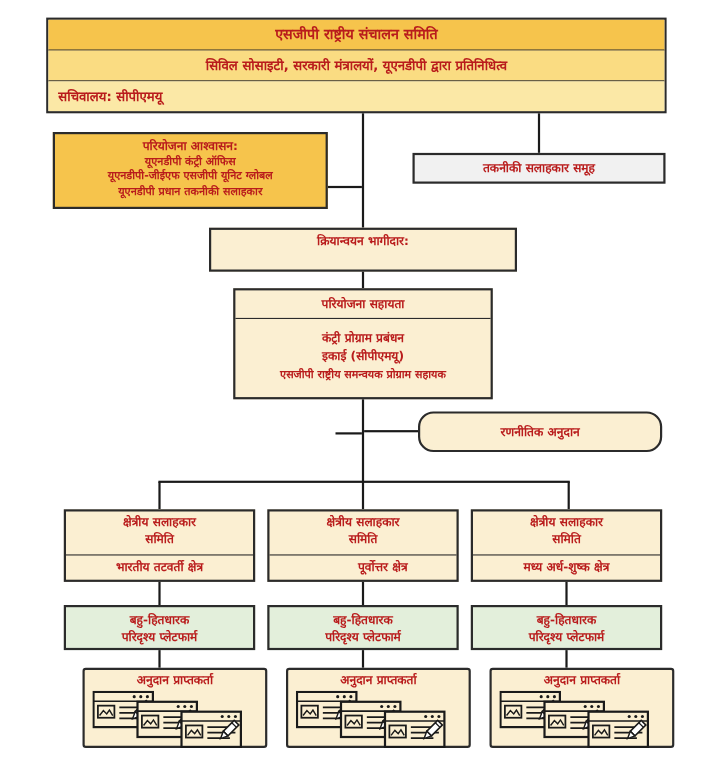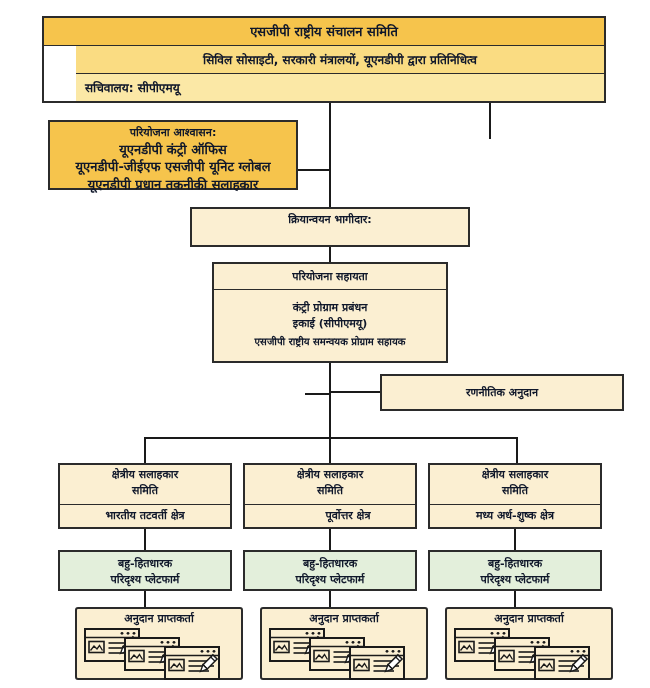--- a/index.html
+++ b/index.html
@@ -1,31 +1,31 @@
 <!DOCTYPE html>
 <html><head>
 <meta charset="utf-8">
 <style>
   html,body{margin:0;padding:0;background:#ffffff;}
   #canvas{
     position:relative;width:650px;height:688px;background:#ffffff;
-    font-family:"DejaVu Sans",sans-serif;color:#0f172a;overflow:hidden;
+    font-family:"DejaVu Sans",sans-serif;color:#b91c1c;overflow:hidden;
   }
   .box{position:absolute;border:2px solid #2b2b2b;box-sizing:border-box;text-align:center;}
   .cream{background:#FBEFD2;}
   .gold{background:#F6C44C;}
   .gray{background:#F1F1F1;}
   .green{background:#E3EFDB;}
   .line{position:absolute;background:#1a1a1a;}
   .t-bold{font-weight:bold;}
   .fs13{font-size:13px;line-height:1.5;}
-  .fs12{font-size:12px;line-height:1.5;margin-left:32px;}
+  .fs12{font-size:12px;line-height:1.5;}
   .fs11{font-size:11px;line-height:1.45;}
   .fs10{font-size:10px;line-height:1.4;font-weight:600;}
-  .fs9{font-size:13px;line-height:1.35;font-weight:600;}
+  .fs9{font-size:10px;line-height:1.35;font-weight:600;}
   .row{box-sizing:border-box;}
   .sep{border-bottom:1.5px solid #2b2b2b;}
   .flexc{display:flex;align-items:center;justify-content:center;}
   .leftpad{justify-content:flex-start;padding-left:9px;}
   svg{display:block;}
 </style>
 </head>
 <body>
 
 <svg width="0" height="0" style="position:absolute" aria-hidden="true">
@@ -67,39 +67,40 @@
   <div class="line" style="left:489px;top:103px;width:2px;height:36px;"></div>
   <div class="line" style="left:298px;top:169px;width:31px;height:2px;"></div>
 
   <div class="box gold" style="left:48px;top:120px;width:250px;height:70px;padding-top:3px;">
     <div class="fs11 t-bold">परियोजना आश्वासन:</div>
     <div class="fs9">यूएनडीपी कंट्री ऑफिस</div>
     <div class="fs9">यूएनडीपी-जीईएफ एसजीपी यूनिट ग्लोबल</div>
     <div class="fs9">यूएनडीपी प्रधान तकनीकी सलाहकार</div>
   </div>
 
+  <div class="box gray fs11 t-bold flexc" style="left:375px;top:139px;width:230px;height:28px;">तकनीकी सलाहकार समूह</div>
 
   <div class="box cream" style="left:190px;top:207px;width:280px;height:40px;padding-top:3px;">
     <div class="fs11 t-bold">क्रियान्वयन भागीदार:</div>
   </div>
 
   <div class="line" style="left:329px;top:247px;width:2px;height:15px;"></div>
 
   <div class="box cream" style="left:212px;top:262px;width:236px;height:101px;">
     <div class="row sep fs11 t-bold flexc" style="height:26px;">परियोजना सहायता</div>
     <div class="fs11 t-bold" style="margin-top:10px;">कंट्री प्रोग्राम प्रबंधन</div>
     <div class="fs11 t-bold">इकाई (सीपीएमयू)</div>
     <div class="fs10" style="margin-top:3px;">एसजीपी राष्ट्रीय समन्वयक प्रोग्राम सहायक</div>
   </div>
 
   <div class="line" style="left:329px;top:363px;width:2px;height:100px;"></div>
 
   <div class="line" style="left:305px;top:393px;width:24px;height:2px;"></div>
 
-  <div class="box cream fs11 t-bold flexc" style="left:380px;top:374px;width:244px;height:37px;">रणनीतिक अनुदान</div>
+  <div class="box cream fs11 t-bold flexc" style="left:380px;top:374px;width:222px;height:37px;border-radius:14px;">रणनीतिक अनुदान</div>
   <div class="line" style="left:331px;top:391px;width:49px;height:2px;"></div>
 
   <div class="line" style="left:144px;top:437px;width:374px;height:2px;"></div>
   <div class="line" style="left:144px;top:438px;width:2px;height:25px;"></div>
   <div class="line" style="left:516px;top:438px;width:2px;height:25px;"></div>
 
   <div class="box cream" style="left:58px;top:463px;width:174px;height:66px;">
     <div class="row sep" style="height:40px;padding-top:2px;">
       <div class="fs11 t-bold">क्षेत्रीय सलाहकार</div>
       <div class="fs11 t-bold">समिति</div>

